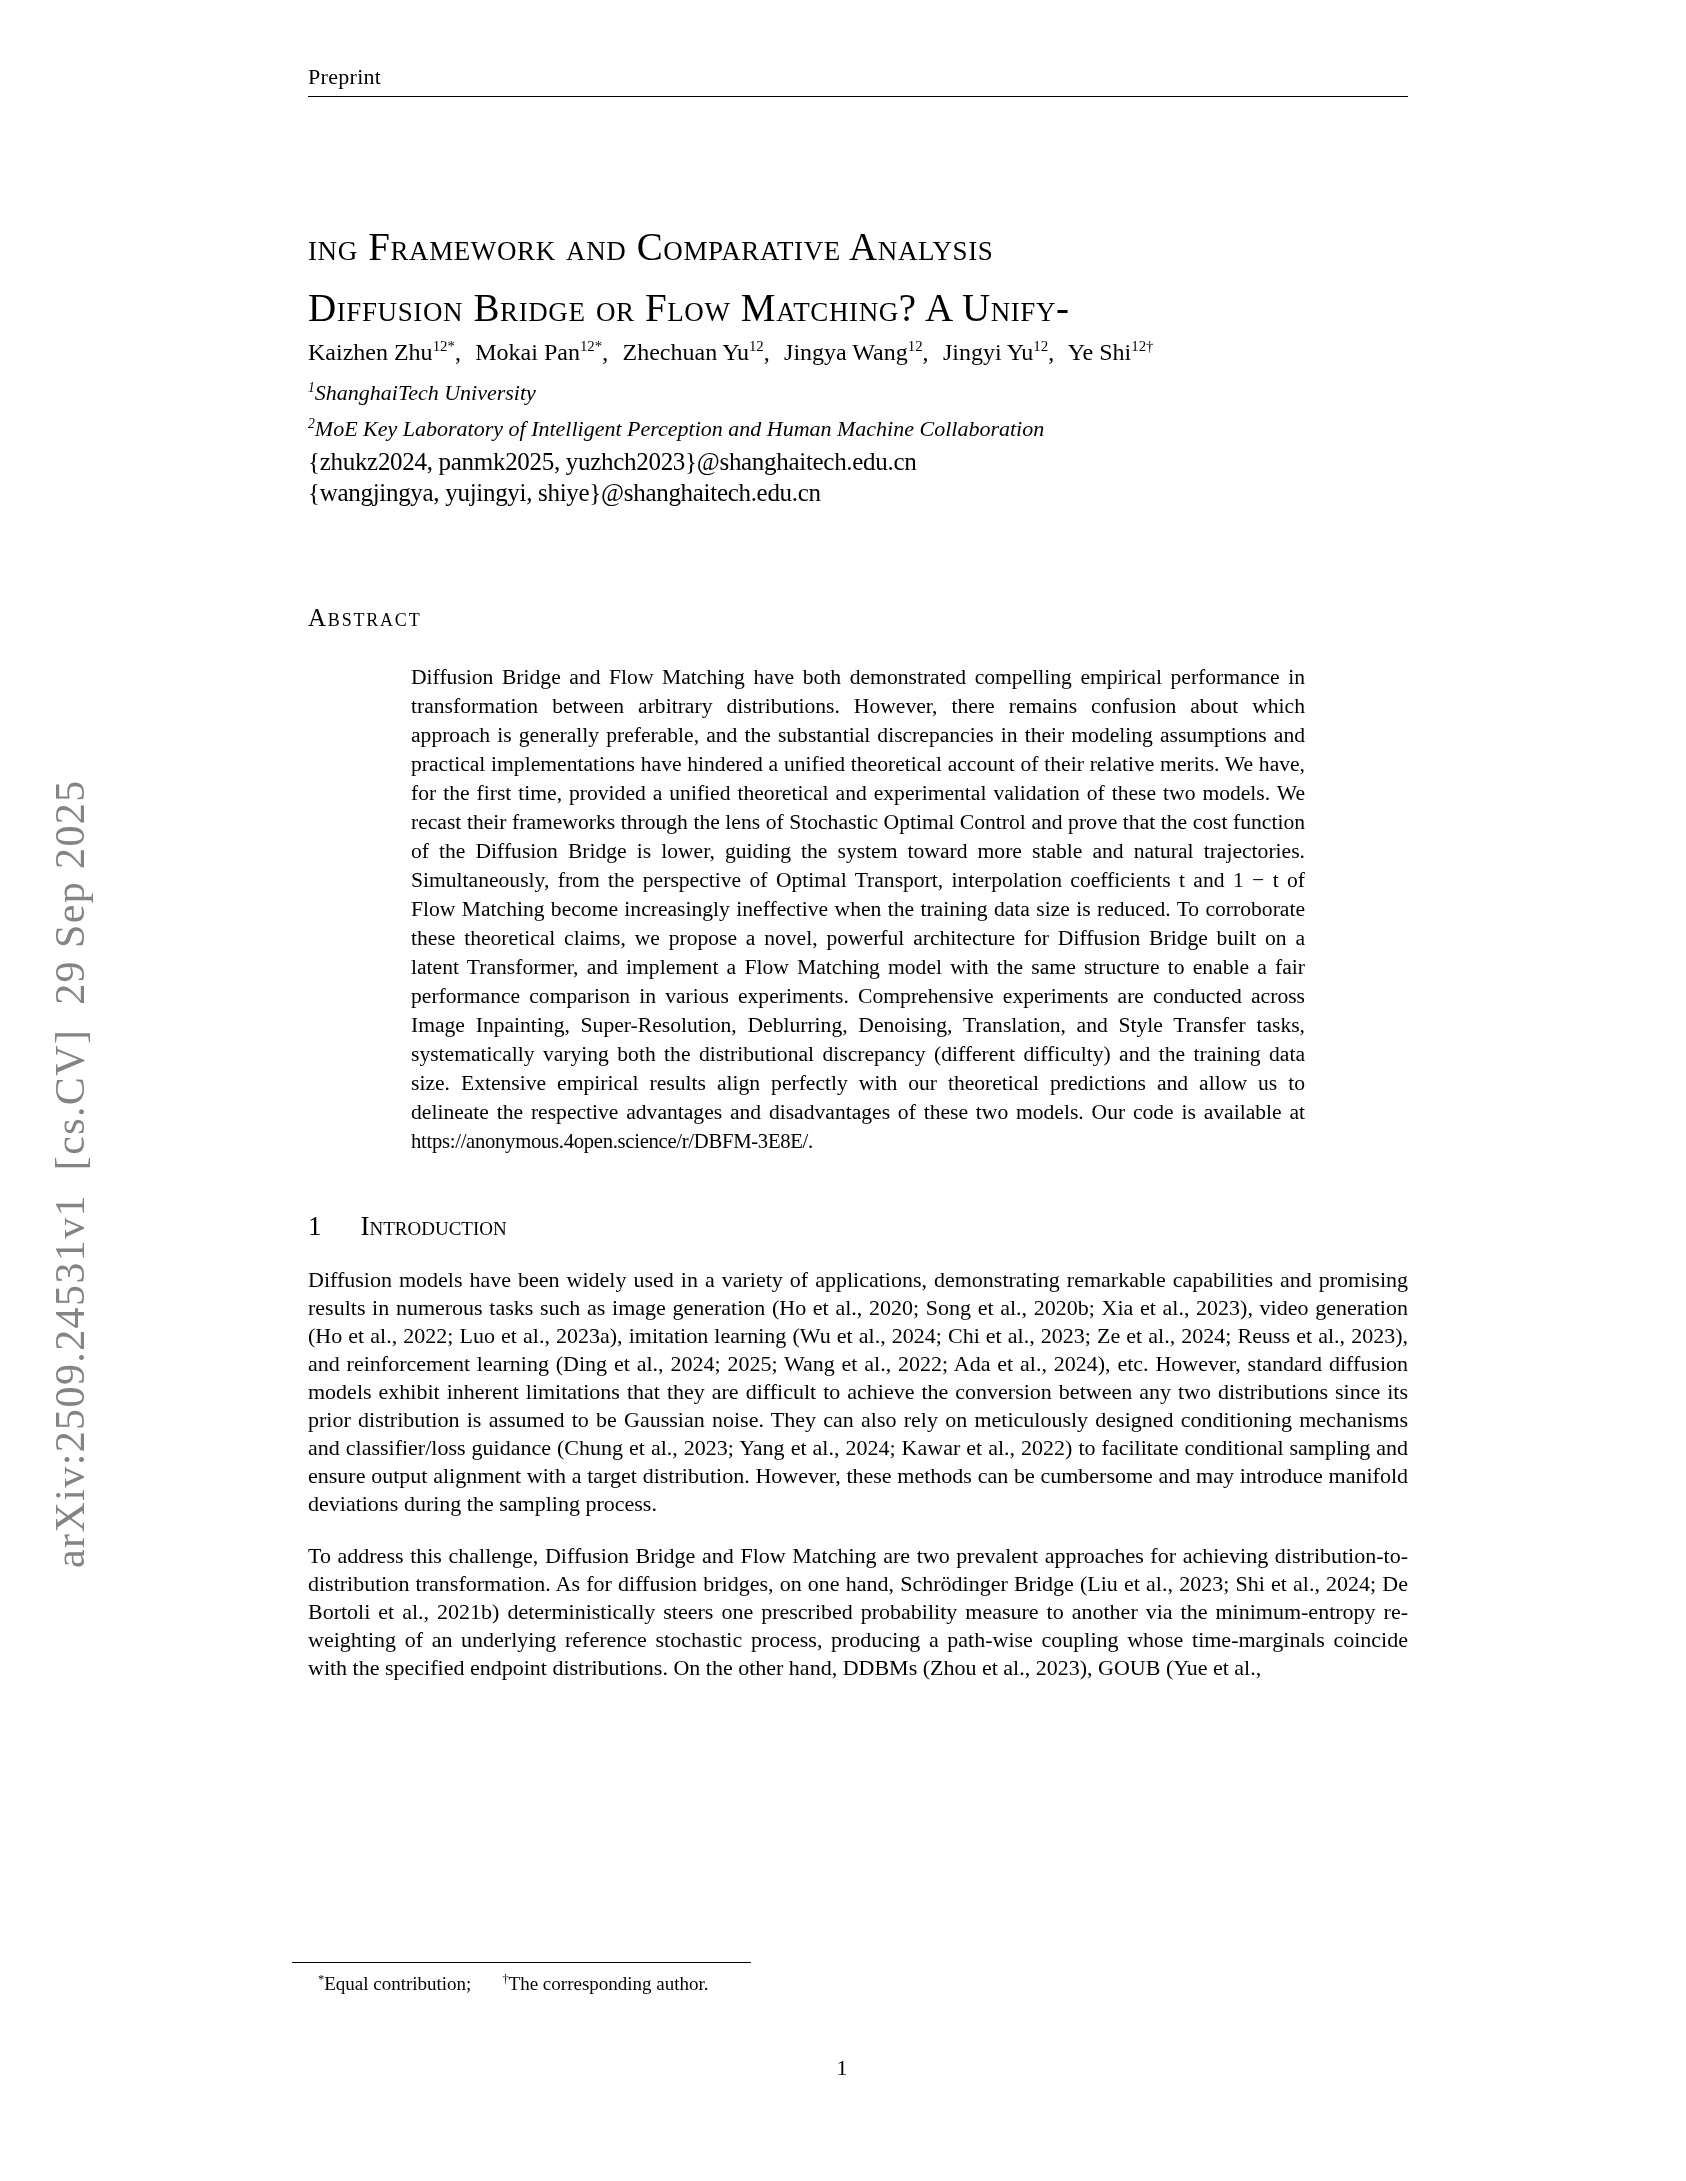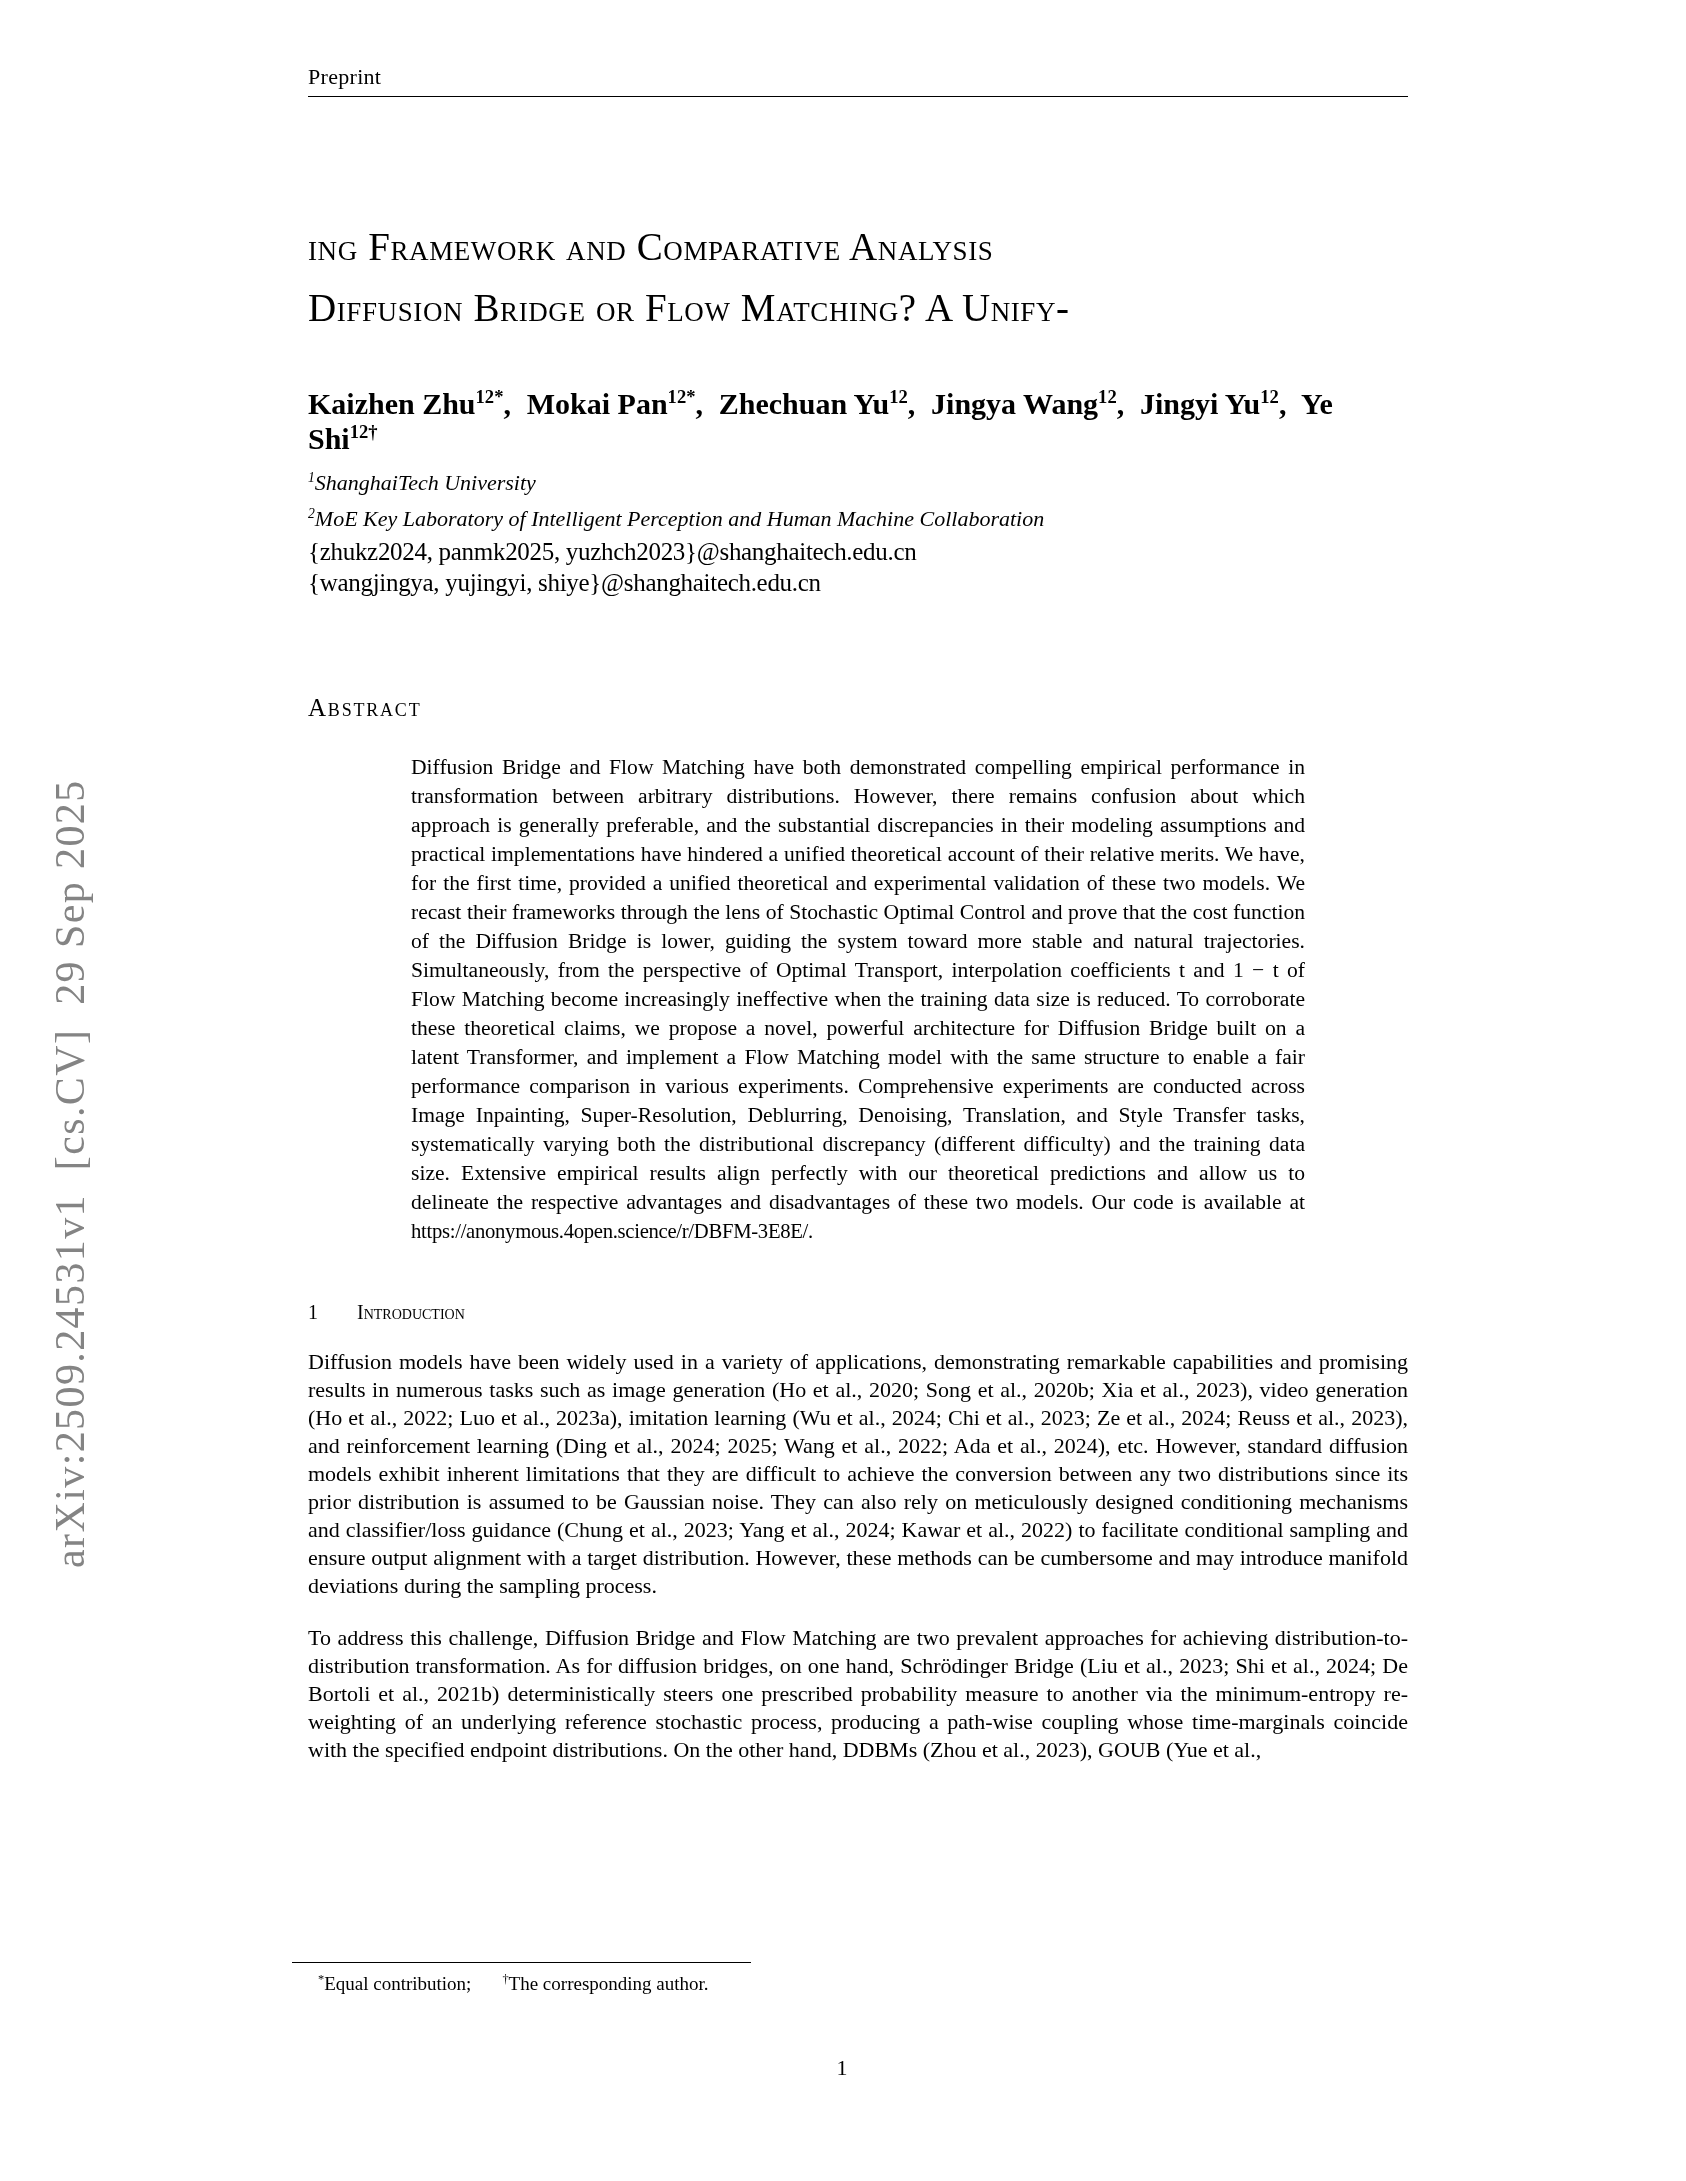--- a/index.html
+++ b/index.html
@@ -17,21 +17,21 @@
   .header-rule { border: 0; border-top: 1.8px solid #000; margin: 6.4px 0 0 0; }
 
   .title {
     margin: 119px 0 0 0;
     font-size: 39px; font-weight: normal;
     font-variant: small-caps;
     line-height: 61px; letter-spacing: 0.6px;
   }
   .title span { display: block; }
 
-  .authors { margin-top: 48px; font-size: 30px; font-weight: bold; }
+  .authors { font-size: 24px; font-weight: normal; }
   .authors sup { font-size: 0.62em; }
   .author .sep { margin-right: 8.3px; }
 
   .affils { margin-top: 5.5px; font-style: italic; }
   .affil { font-size: 22px; line-height: 31px; }
   .affil sup { font-size: 0.62em; }
 
   .emails { margin-top: 1.8px; }
   .email-line { font-family: Liberation Serif, serif; font-size: 25px; line-height: 31px; letter-spacing: -0.3px; }
 
@@ -39,21 +39,21 @@
     margin-top: 96px; text-align: left;
     font-size: 25px; font-variant: small-caps; letter-spacing: 1.8px;
   }
   .abstract-body {
     margin: 31px 0 0 0; padding: 0 103px;
     font-size: 21.6px; line-height: 29px;
     text-align: justify;
   }
   .mono { font-family: Liberation Serif, serif; font-size: 20.7px; letter-spacing: -0.3px; }
 
-  .section-heading { margin-top: 55px; font-size: 20px; font-weight: normal; font-variant: small-caps; }
+  .section-heading { margin-top: 55px; font-size: 27px; font-weight: normal; font-variant: small-caps; }
   .section-heading .sec-title { margin-left: 39px; }
 
   .para { margin: 24px 0 0 0; font-size: 22px; line-height: 28px; text-align: justify; }
 
   .footnote { position: absolute; left: 292px; top: 1962px; width: 1100px; font-size: 19px; }
   .footnote-rule { width: 459px; border-top: 1.8px solid #000; margin-bottom: 8.3px; }
   .footnote-text { padding-left: 26px; }
   .footnote-text sup { font-size: 0.65em; }
   .fn-part + .fn-part { margin-left: 31px; }
 

